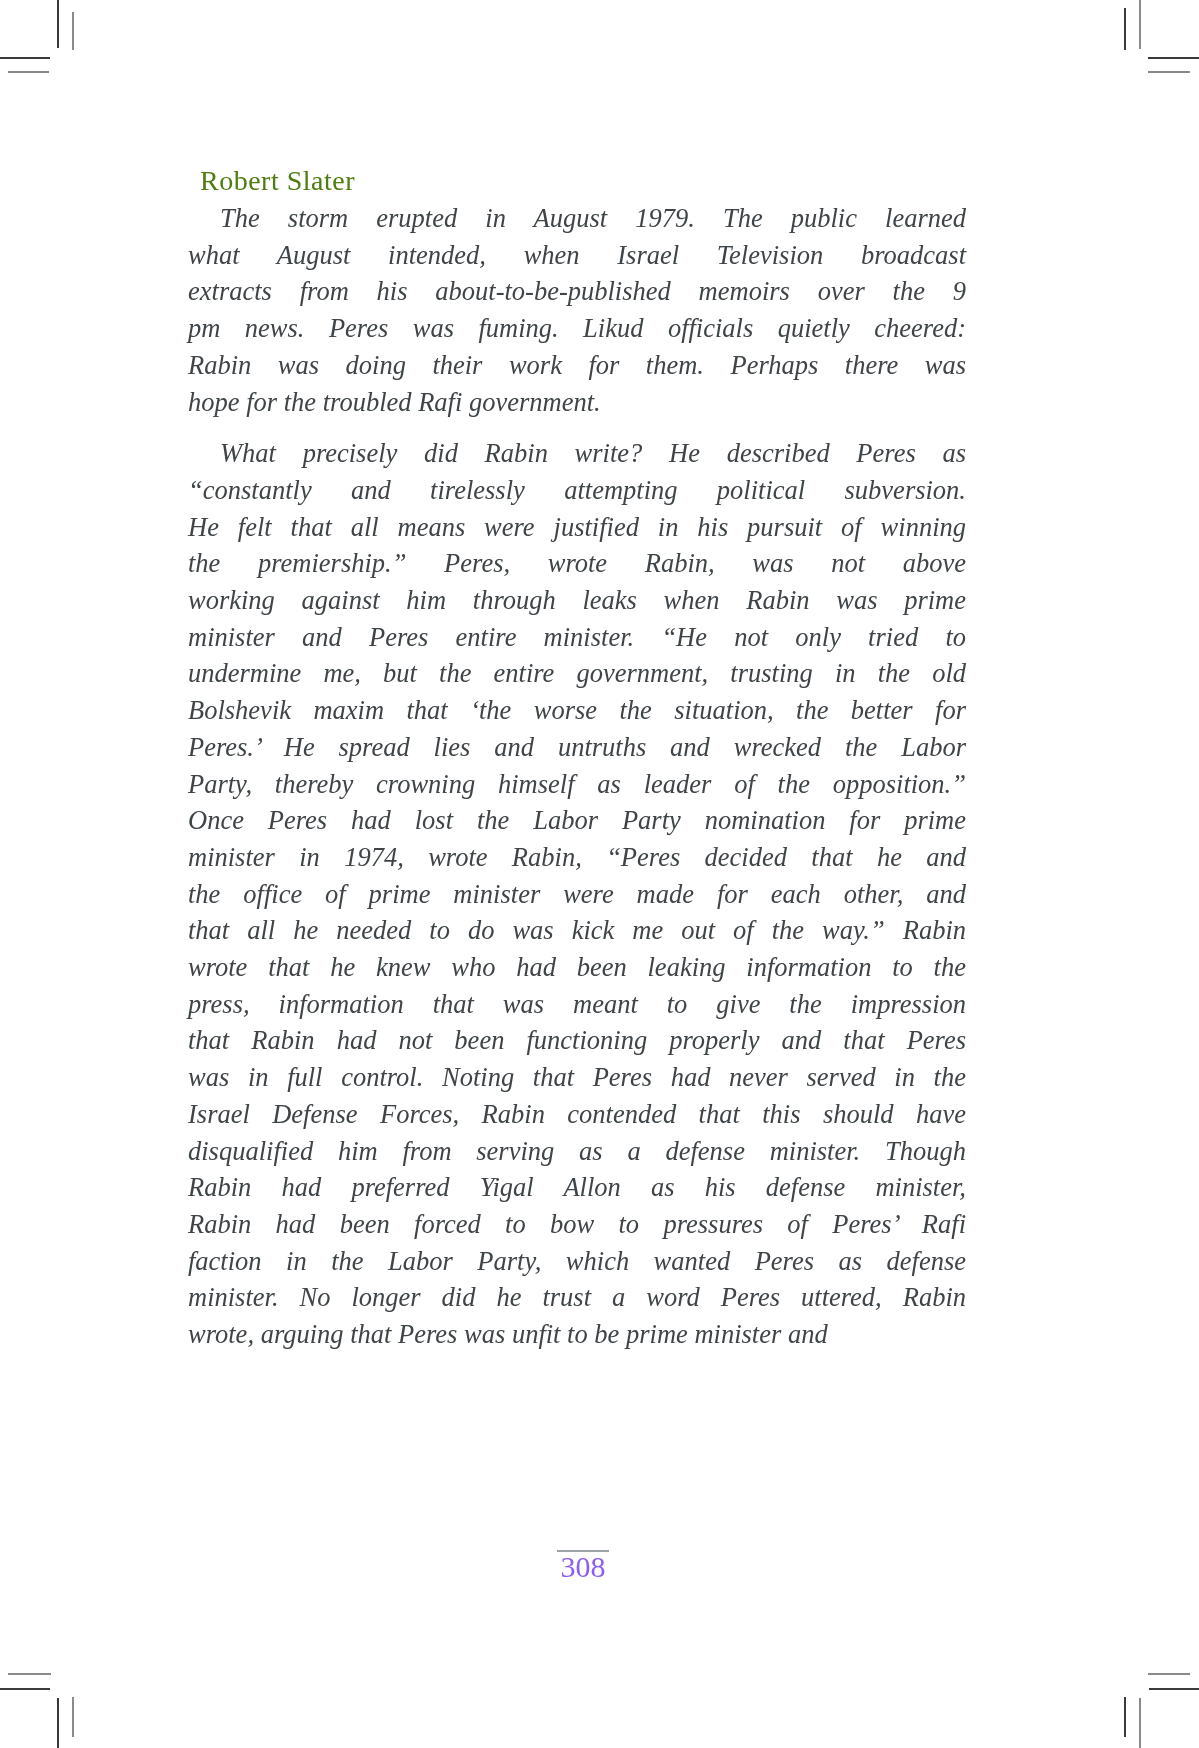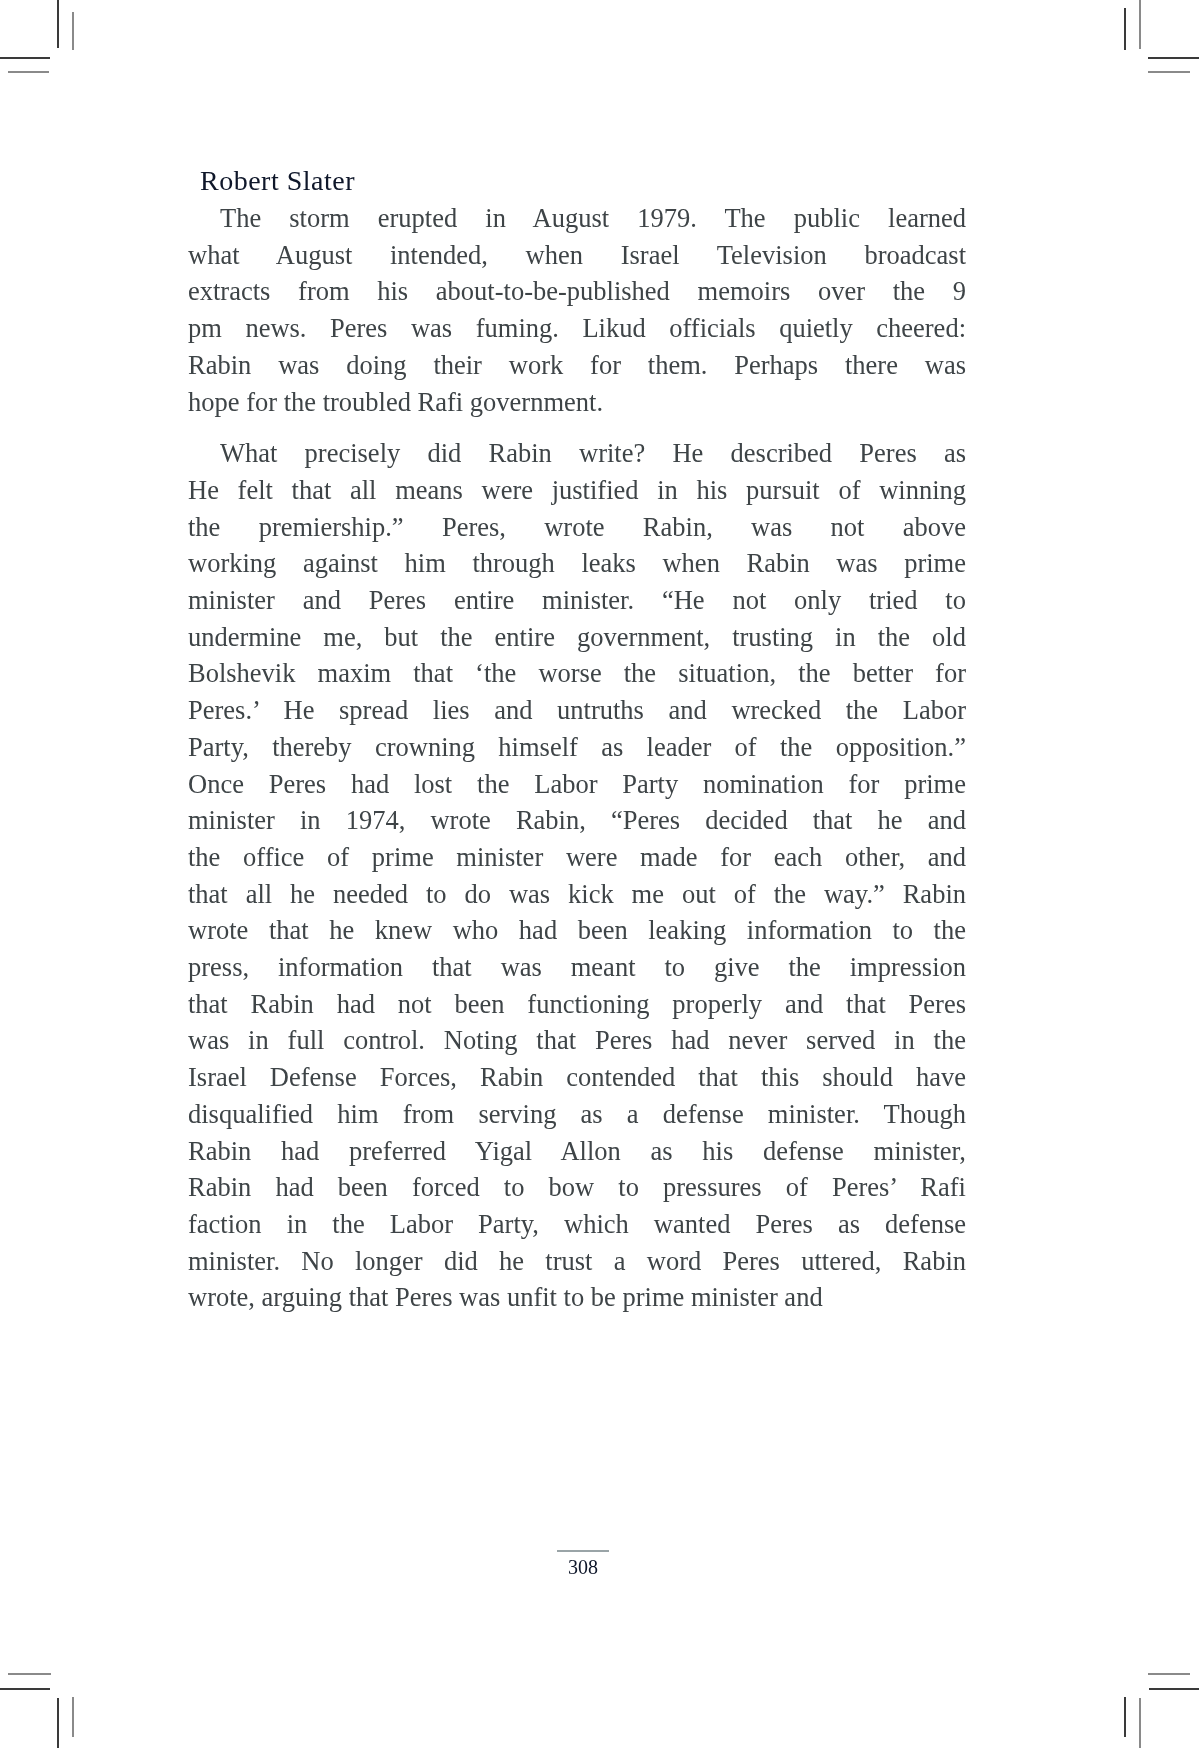--- a/index.html
+++ b/index.html
@@ -40,39 +40,40 @@
   .br-v1 { left: 1124px; top: 1697px; width: 2px;  height: 40px; }
   .br-v2 { left: 1139px; top: 1698px; width: 2px;  height: 50px; }
 
   
   .running-head {
     position: absolute;
     left: 200px;
     top: 166px;
     font-size: 28px;
     line-height: 30px;
-    color: #0f172a;
+    color: #4d7c0f;
     letter-spacing: 0.5px;
   }
 
   
   .textblock {
     position: absolute;
     left: 188px;
     top: 200px;
     width: 778px;
     color: #3e4447;
     font-size: 26.5px;
     line-height: 36.7px;
   }
   .para { margin: 0; }
   .para + .para { margin-top: 15px; }
   .para .line {
     text-align: justify;
     text-align-last: justify;
+    font-style: italic;
   }
   .para .line:first-child { text-indent: 32px; }
   .para .line:last-child { text-align-last: left; }
 
   
   .folio {
     position: absolute;
     left: 543px;
     top: 1550px;
     width: 80px;
@@ -80,23 +81,23 @@
   }
   .folio-rule {
     display: block;
     margin: 0 auto 1px auto;
     width: 52px;
     height: 2px;
     background: #9aa4a7;
   }
   .folio-number {
     display: block;
-    font-size: 20px;
+    font-size: 30px;
     line-height: 28px;
-    color: #0f172a;
+    color: #8b5cf6;
   }
 </style>
 </head>
 <body>
 
 <div class="page">
 
   <div class="mark tl-v1"></div>
   <div class="mark gray tl-v2"></div>
   <div class="mark tl-h1"></div>
@@ -123,20 +124,21 @@
     <div class="para">
         <div class="line">The storm erupted in August 1979. The public learned</div>
         <div class="line">what August intended, when Israel Television broadcast</div>
         <div class="line">extracts from his about-to-be-published memoirs over the 9</div>
         <div class="line">pm news. Peres was fuming. Likud officials quietly cheered:</div>
         <div class="line">Rabin was doing their work for them. Perhaps there was</div>
         <div class="line">hope for the troubled Rafi government.</div>
       </div>
     <div class="para">
         <div class="line">What precisely did Rabin write? He described Peres as</div>
+        <div class="line">“constantly and tirelessly attempting political subversion.</div>
         <div class="line">He felt that all means were justified in his pursuit of winning</div>
         <div class="line">the premiership.” Peres, wrote Rabin, was not above</div>
         <div class="line">working against him through leaks when Rabin was prime</div>
         <div class="line">minister and Peres entire minister. “He not only tried to</div>
         <div class="line">undermine me, but the entire government, trusting in the old</div>
         <div class="line">Bolshevik maxim that ‘the worse the situation, the better for</div>
         <div class="line">Peres.’ He spread lies and untruths and wrecked the Labor</div>
         <div class="line">Party, thereby crowning himself as leader of the opposition.”</div>
         <div class="line">Once Peres had lost the Labor Party nomination for prime</div>
         <div class="line">minister in 1974, wrote Rabin, “Peres decided that he and</div>

